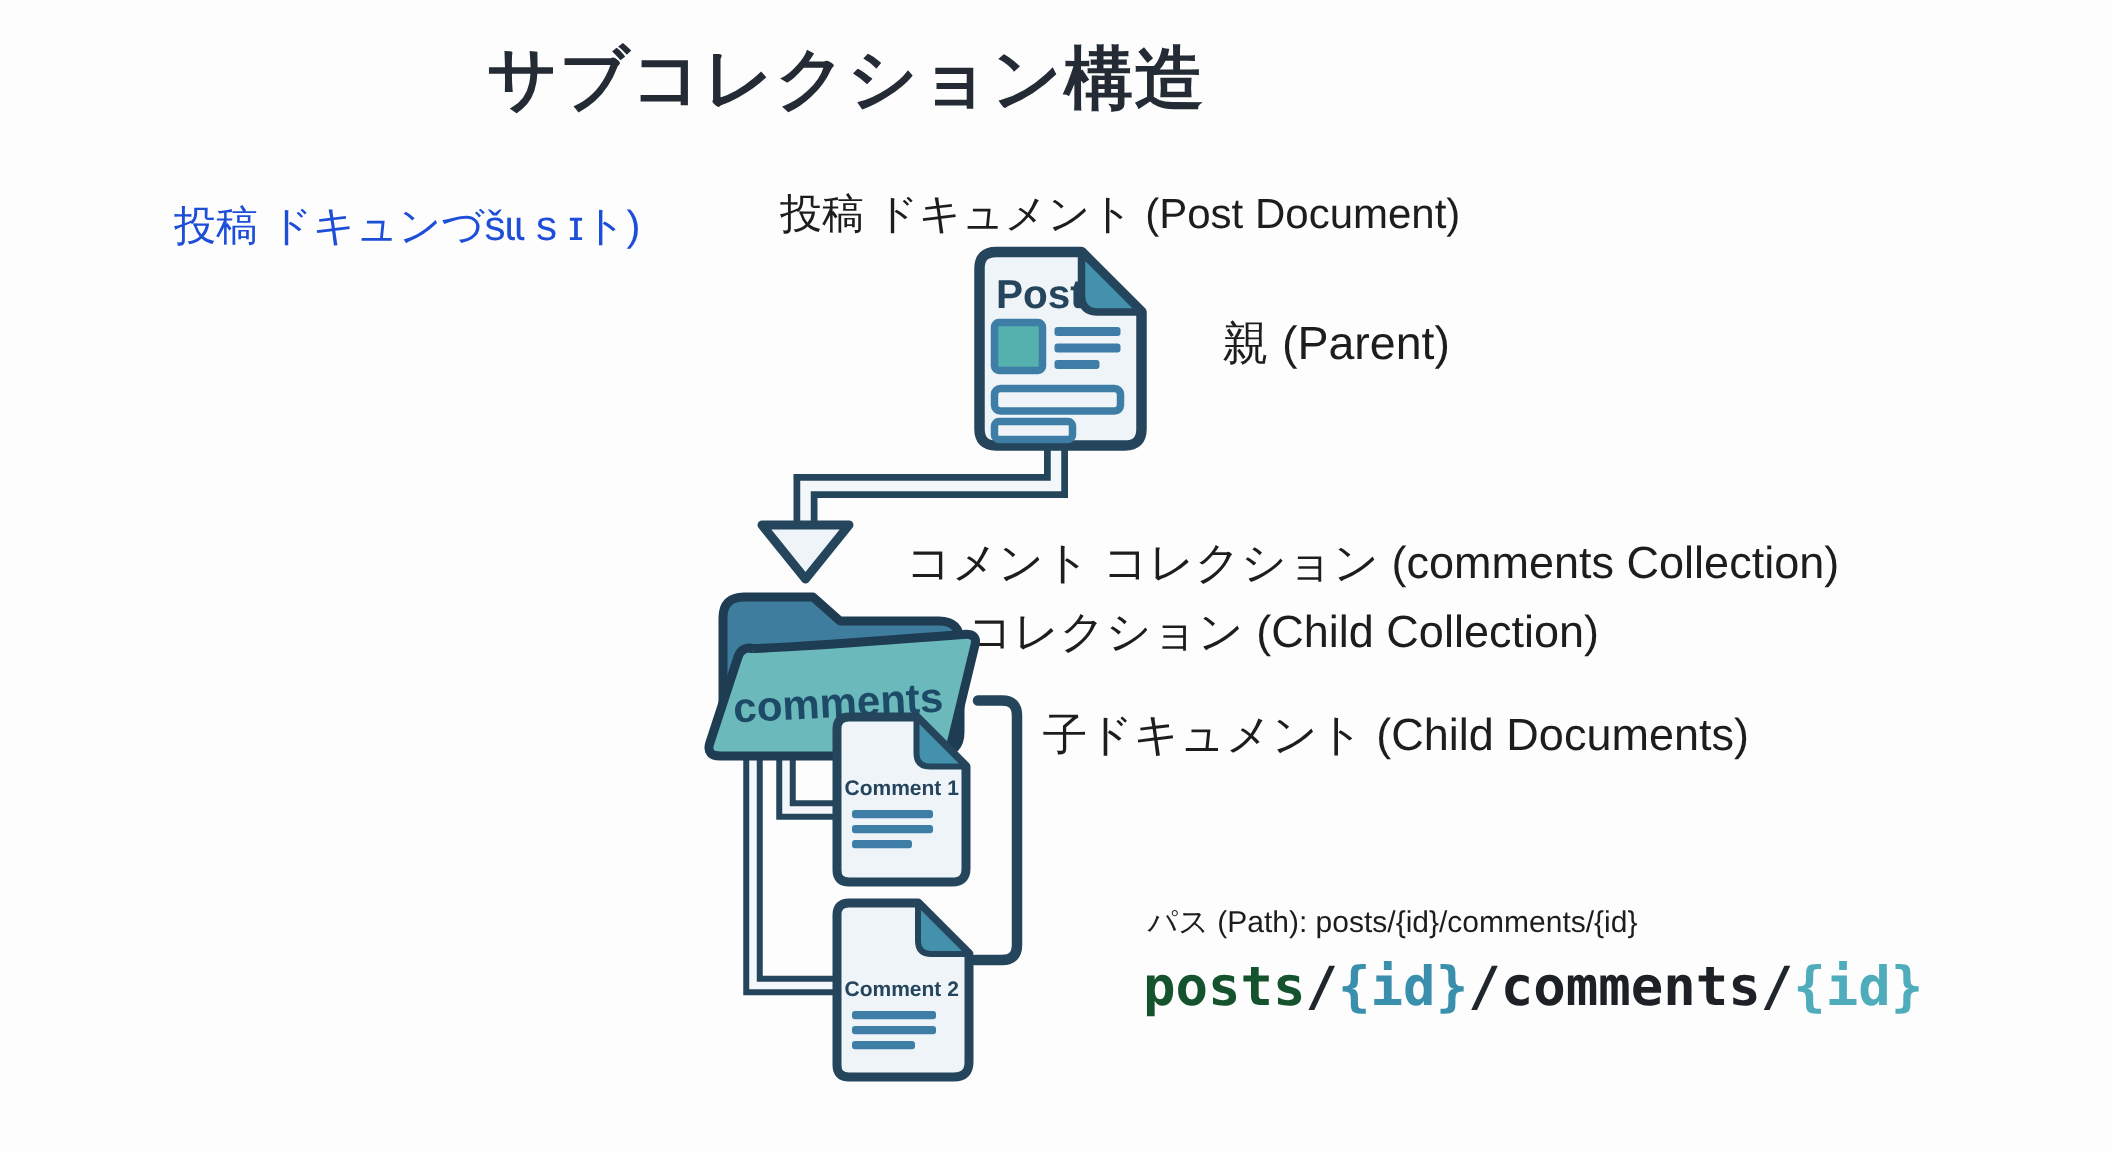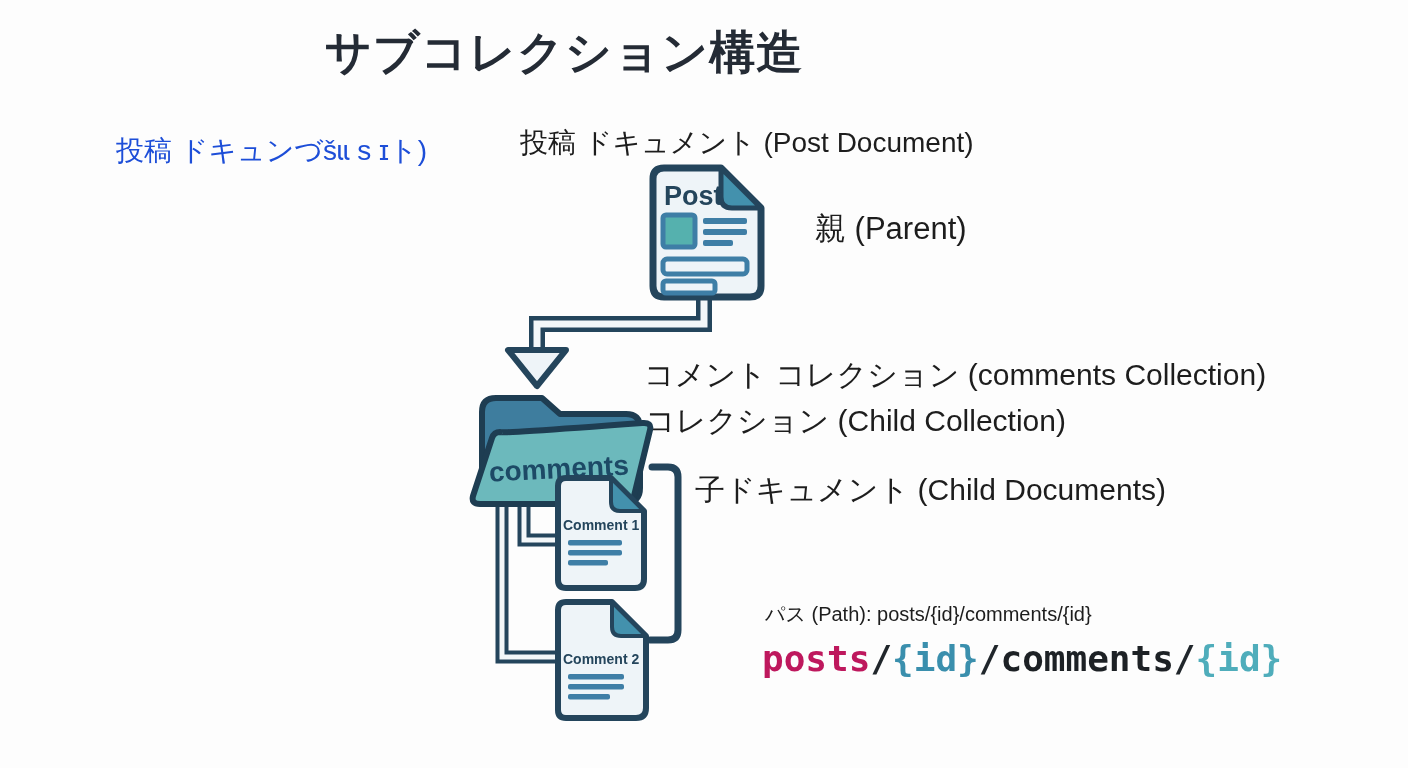--- a/index.html
+++ b/index.html
@@ -13,21 +13,21 @@
   .title{
     left:0;top:22px;width:1128px;text-align:center;
     font-size:46px;font-weight:bold;color:#242b35;letter-spacing:1px;
   }
   .lbl{white-space:nowrap;color:#1d1d1d;}
   .lbl-sm{font-size:28px;}
   .lbl-md{font-size:30px;}
   .garbled{left:116px;top:112px;color:#1d4ed8;margin-top:20px;}
   .post-doc-label{left:520px;top:112px;margin-top:12px;}
   .parent-label{left:815px;top:208px;font-size:31px;}
-  .comments-collection-label{left:644px;top:355px;}
+  .comments-collection-label{left:604px;top:355px;}
   .child-collection-label{left:645px;top:401px;}
   .child-documents-label{left:695px;top:470px;}
   .path-label{left:765px;top:601px;font-size:20px;}
   .code-path{
     left:762px;top:638px;
     font-family:"DejaVu Sans Mono","Liberation Mono",monospace;
     font-weight:bold;font-size:36px;letter-spacing:0px;white-space:nowrap;
   }
   svg{display:block;}
   .connector-layer{left:0;top:0;z-index:1;}
@@ -93,13 +93,13 @@
 
 <svg class="abs icon" style="left:554px;top:598px;" width="96" height="124" viewBox="0 0 96 124">
   <path d="M12,4 H58 L92,38 V110 Q92,120 82,120 H12 Q4,120 4,112 V12 Q4,4 12,4 Z" fill="#eef4f8" stroke="#24455c" stroke-width="6" stroke-linejoin="round"></path>
   <path d="M58,4 L92,38 H67 Q58,38 58,29 Z" fill="#4391ad" stroke="#24455c" stroke-width="4" stroke-linejoin="round"></path>
   <text x="9" y="66" font-size="14" font-weight="bold" fill="#24455c" font-family="Liberation Sans, DejaVu Sans, sans-serif">Comment 2</text>
   <rect x="14" y="76" width="56" height="5.5" rx="2" fill="#3e7ea6"></rect>
   <rect x="14" y="86" width="56" height="5.5" rx="2" fill="#3e7ea6"></rect>
   <rect x="14" y="96" width="42" height="5.5" rx="2" fill="#3e7ea6"></rect>
 </svg>
 
-<div class="abs code-path"><span style="color: #be185d; text-align: center;">posts</span><span style="color: rgb(32, 38, 43);">/</span><span style="color: rgb(58, 143, 173);">{id}</span><span style="color: rgb(32, 38, 43);">/</span><span style="color: rgb(29, 33, 37);">comments</span><span style="color: rgb(32, 38, 43);">/</span><span style="color: rgb(79, 173, 187);">{id}</span></div>
+<div class="abs code-path"><span style="color: #14532d; text-align: center;">posts</span><span style="color: rgb(32, 38, 43);">/</span><span style="color: rgb(58, 143, 173);">{id}</span><span style="color: rgb(32, 38, 43);">/</span><span style="color: rgb(29, 33, 37);">comments</span><span style="color: rgb(32, 38, 43);">/</span><span style="color: rgb(79, 173, 187);">{id}</span></div>
 
 </body></html>

